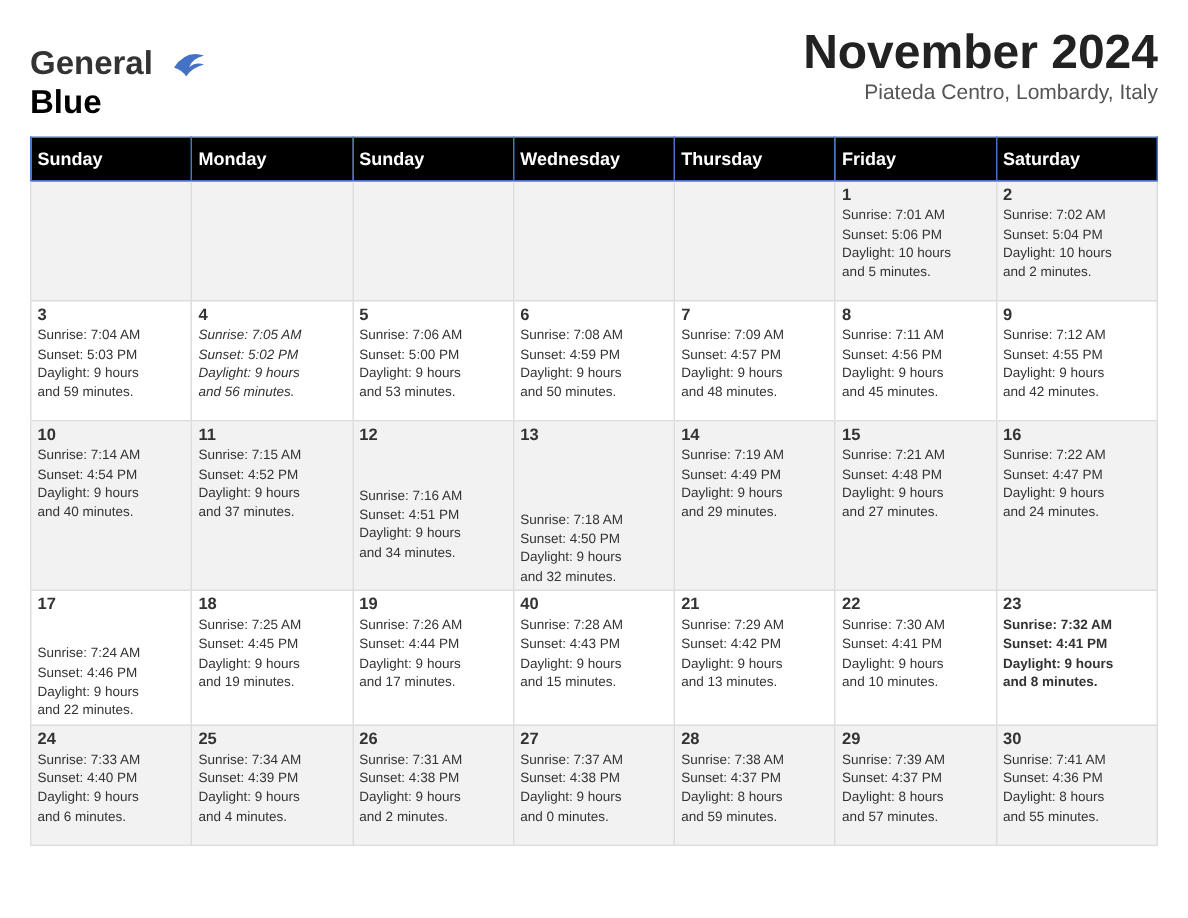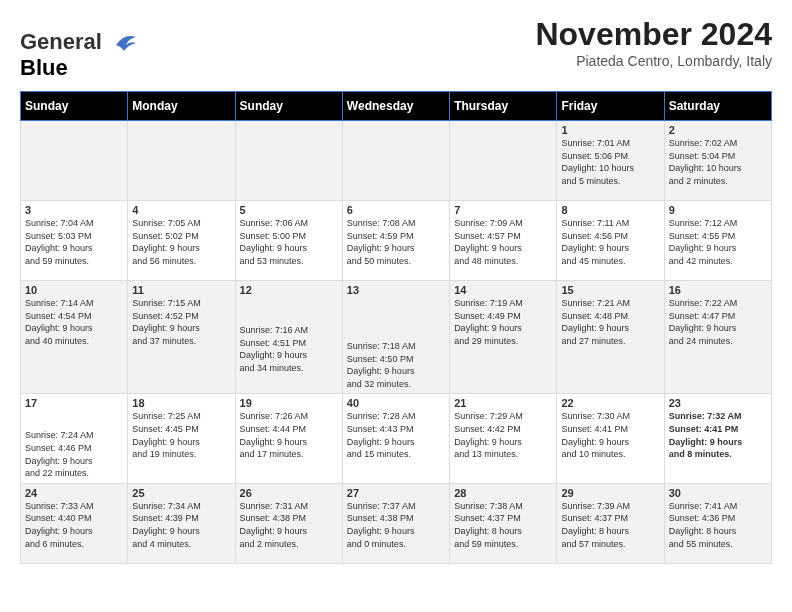--- a/index.html
+++ b/index.html
@@ -145,21 +145,21 @@
         <tr>
           <td>
             <span class="day-num">3</span>
             <div class="day-info" style="white-space: pre-line;">Sunrise: 7:04 AM
 Sunset: 5:03 PM
 Daylight: 9 hours
 and 59 minutes.</div>
           </td>
           <td>
             <span class="day-num">4</span>
-            <div class="day-info" style="white-space: pre-line;">Sunrise: 7:05 AM
+            <div class="day-info" style="white-space: pre-line; font-style: italic;">Sunrise: 7:05 AM
 Sunset: 5:02 PM
 Daylight: 9 hours
 and 56 minutes.</div>
           </td>
           <td>
             <span class="day-num">5</span>
             <div class="day-info" style="white-space: pre-line;">Sunrise: 7:06 AM
 Sunset: 5:00 PM
 Daylight: 9 hours
 and 53 minutes.</div>

